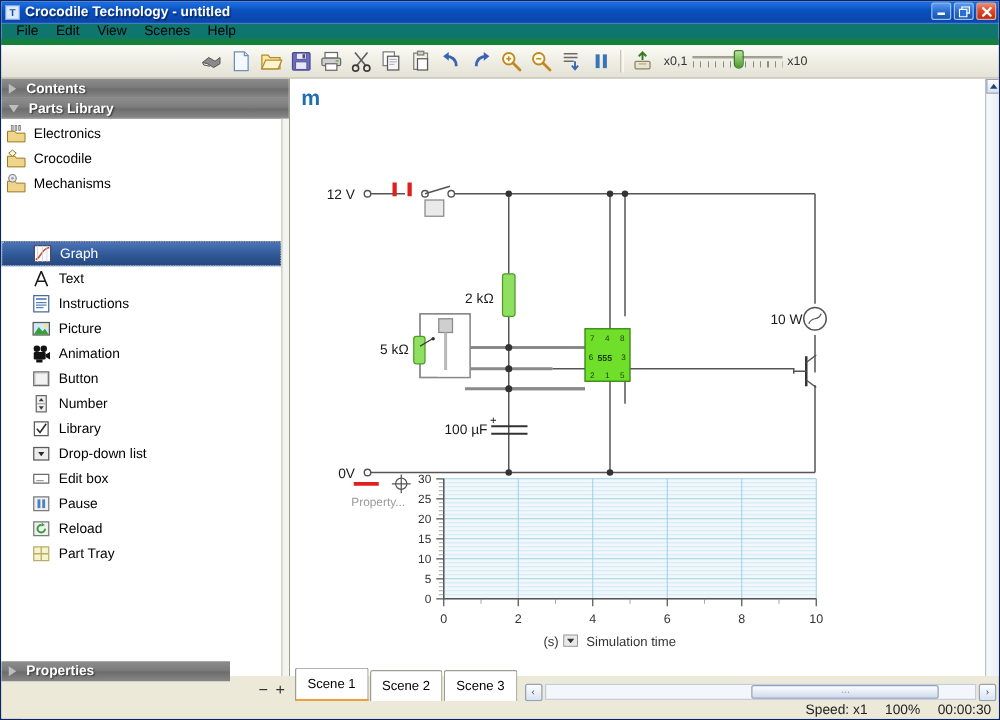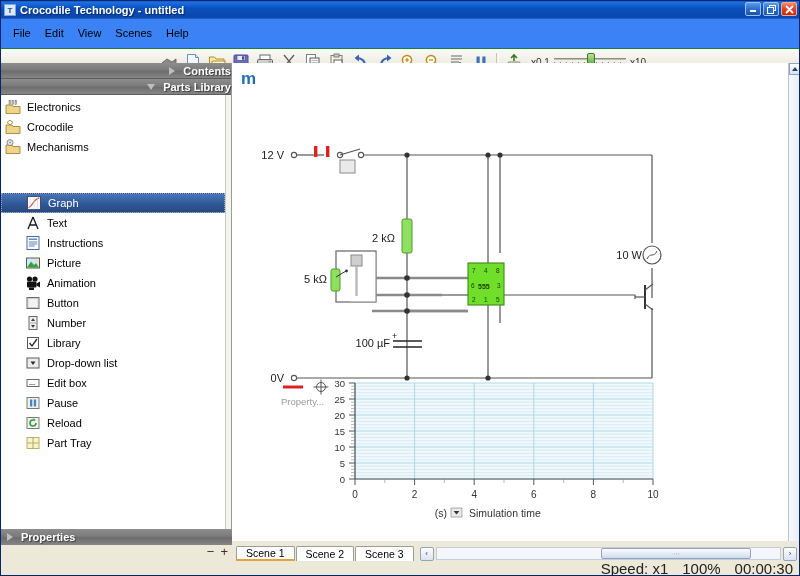--- a/index.html
+++ b/index.html
@@ -47,23 +47,23 @@
     border: 1px solid #9cc0ef;
     border-radius: 2px;
     display: flex; align-items: center; justify-content: center;
     color: #fff; font-size: 9px; line-height: 1;
     background: linear-gradient(180deg,#5b9aee 0%, #2a6ed0 50%, #1b53ac 100%);
   }
   .tb-btn.close { background: linear-gradient(180deg,#f08a70 0%, #e04a28 45%, #c02a10 100%); border-color:#f0a890; }
 
   
   .menubar {
-    height: 30px;
-    background: #3b82f6;
-    border-bottom: 1px solid #15803d;
+    height: 17px;
+    background: #0f766e;
+    border-bottom: 5px solid #15803d;
     display: flex; align-items: center;
     padding-left: 5px;
   }
   .menu-item {
     font-size: 11px; color: #000;
     padding: 1px 7px 2px 7px;
     cursor: default;
   }
 
   
@@ -118,21 +118,20 @@
     position: relative;
   }
   .panel-header {
     height: 16px;
     background: linear-gradient(180deg,#8d8d8d 0%, #7b7b7b 45%, #6d6d6d 55%, #868686 100%);
     color: #fff; font-weight: bold; font-size: 11px;
     display: flex; align-items: center;
     padding-left: 4px;
     border-bottom: 1px solid #5d5d5d;
     text-shadow: 1px 1px 1px rgba(0,0,0,.5);
-    justify-content: flex-end;
   }
   .arrow-right, .arrow-down {
     width: 0; height: 0; margin-right: 8px; margin-left: 2px;
   }
   .arrow-right { border-left: 6px solid #bdbdbd; border-top: 4px solid transparent; border-bottom: 4px solid transparent; }
   .arrow-down  { border-top: 6px solid #bdbdbd; border-left: 4px solid transparent; border-right: 4px solid transparent; }
 
   .tree { flex: 1; overflow: hidden; padding-top: 2px; background: #fff; }
   .tree-row {
     height: 20px;
@@ -193,21 +192,21 @@
     background: #ece9d8;
   }
   .scene-bar {
     position: absolute; left: 0; right: 0; top: 0; height: 20px;
     display: flex; align-items: flex-end;
   }
   .pm-btns { width: 231px; display: flex; align-items: center; justify-content: flex-end; padding-right: 4px; height: 20px; gap: 6px; }
   .pm { font-size: 13px; color: #333; line-height: 1; }
   .scene-tabs { display: flex; align-items: flex-end; gap: 1px; padding-left: 4px; }
   .scene-tab {
-    height: 15px; padding: 0 9px;
+    height: 15px; padding: 12px 9px;
     background: #fff;
     border: 1px solid #9d9d93;
     border-bottom: none;
     font-size: 10.5px; color: #000;
     display: flex; align-items: center;
     border-radius: 2px 2px 0 0;
   }
   .scene-tab.active { border-bottom: 2px solid #e8a33d; background: #fff; }
   .hsbar { flex: 1; display: flex; align-items: center; margin-left: 6px; margin-right: 2px; height: 15px; }
   .hs-btn {
@@ -222,21 +221,21 @@
     position: absolute; left: 48%; top: 0; width: 150px; height: 11px;
     background: linear-gradient(180deg,#fdfdff,#cfdbeb);
     border: 1px solid #93a3bb; border-radius: 2px;
     display: flex; align-items: center; justify-content: center;
     font-size: 7px; color: #7384a0;
   }
   .statusbar {
     position: absolute; left: 16px; right: 0; bottom: 0; height: 14px;
     display: flex; align-items: center; justify-content: flex-end;
     gap: 14px; padding-right: 6px;
-    font-size: 15px; color: #222;
+    font-size: 11px; color: #222;
     background: #ece9d8;
   }
 
   
   svg text { font-family: "Liberation Sans", sans-serif; }
 </style>
 </head>
 <body>
 
 <div id="app">
@@ -771,21 +770,21 @@
       <div class="vscroll">
         <div class="arrowbox">
           <div class="vsarrow"></div>
         </div>
       </div>
     </div>
   </div>
 
   <div class="bottom">
 
-    <div class="props-header" style="position:absolute;left:0;top:-12px;width:231px;height:16px;">
+    <div class="props-header" style="position:absolute;left:0;top:-12px;width:183px;height:16px;">
       <span class="arrow-right"></span>
       <span>Properties</span>
     </div>
 
     <div class="scene-bar">
       <div class="pm-btns">
         <span class="pm">−</span>
         <span class="pm">+</span>
       </div>
 

